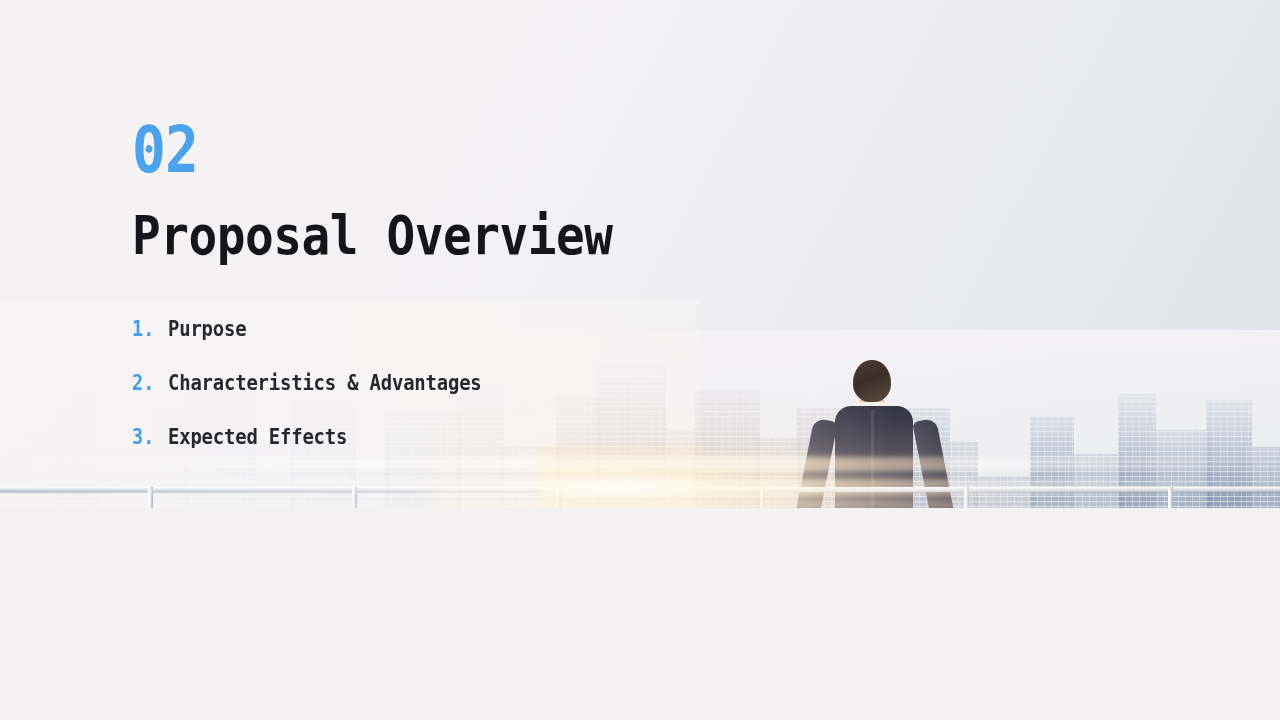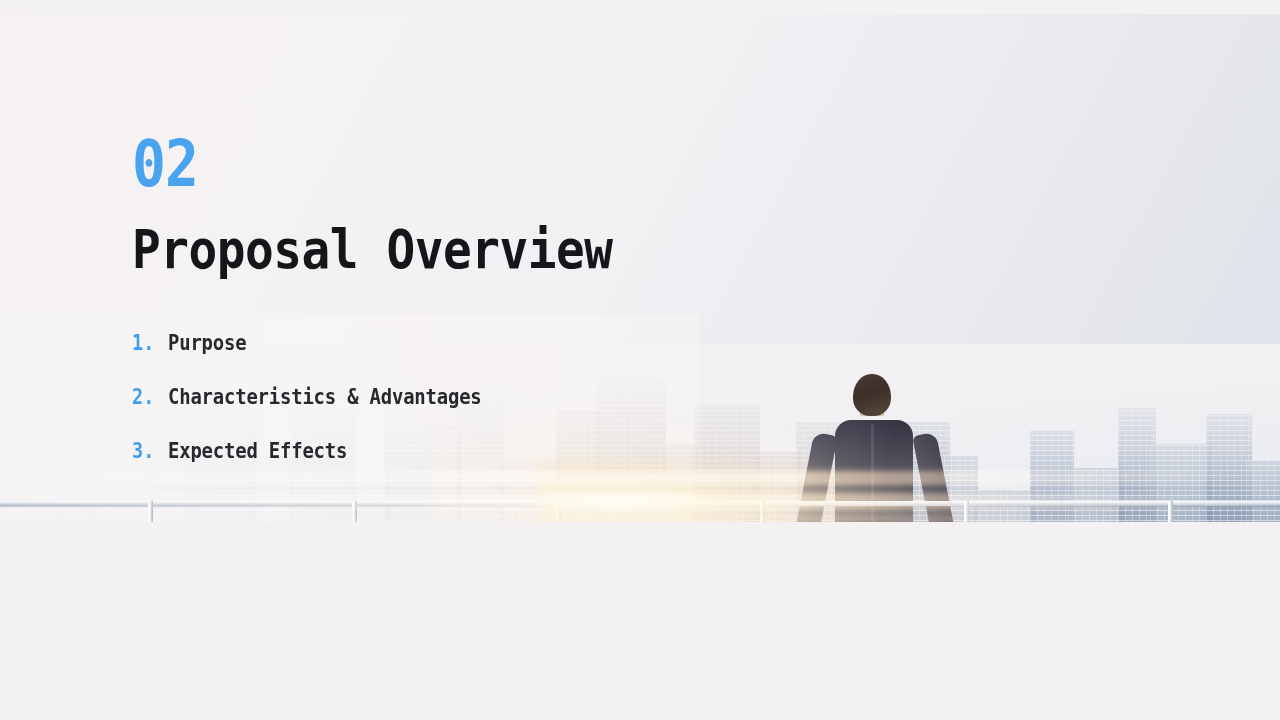--- a/index.html
+++ b/index.html
@@ -16,21 +16,20 @@
     width:1280px; height:508px;
     overflow:hidden;
     background:
       linear-gradient(118deg,
         #f7f3f4 0%,
         #f5f2f3 26%,
         #f1f0f3 48%,
         #e9eaef 72%,
         #e1e4ea 90%,
         #dde1e9 100%);
-    margin-top: 14px;
   }
 
   
   .photo{
     position:absolute; left:0; top:0; width:1280px; height:720px;
   }
 
   
   .sky{
     position:absolute; left:0; right:0; top:330px; height:340px;

